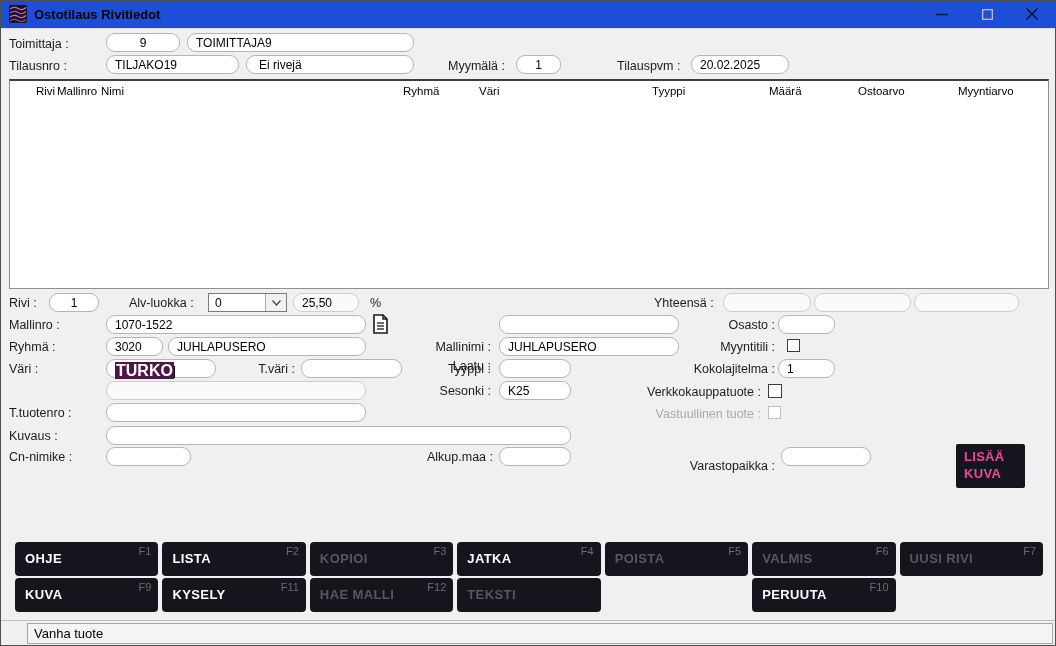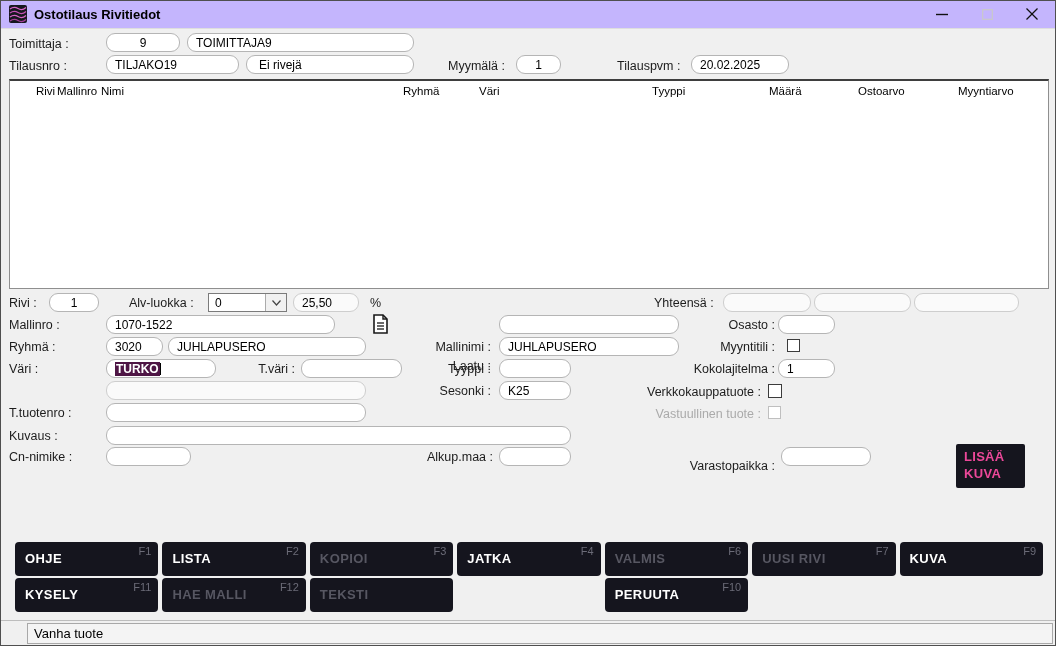--- a/index.html
+++ b/index.html
@@ -1,20 +1,20 @@
 <!DOCTYPE html>
 <html><head>
 <meta charset="utf-8">
 <style>
   html,body{margin:0;padding:0;background:#dcdcdc;}
   .window{position:relative;width:1056px;height:646px;background:#f0f0f0;
     font-family:"Liberation Sans",sans-serif;box-sizing:border-box;
     border:1px solid #4f4f4f;overflow:hidden;}
   
-  .titlebar{position:absolute;left:0;top:0;right:0;height:27px;background:#c4b5fd;border-bottom:1px solid #dedede;}
+  .titlebar{position:absolute;left:0;top:0;right:0;height:27px;background:#1d4ed8;border-bottom:1px solid #dedede;}
   .app-icon{position:absolute;left:8px;top:4px;width:18px;height:18px;}
   .title{position:absolute;left:33px;top:6px;font-size:13px;font-weight:600;color:#000;white-space:nowrap;}
   .winbtn{position:absolute;top:0;width:34px;height:26px;display:flex;align-items:center;justify-content:center;cursor:default;}
   
   .lbl{position:absolute;font-size:12.5px;color:#1c1c1c;white-space:nowrap;}
   .lbl.r{text-align:right;}
   .lbl.dis{color:#aaaaaa;}
   .fld{position:absolute;height:19px;border:1px solid #b5b5b5;border-radius:9px;background:#fff;
     font-family:"Liberation Sans",sans-serif;font-size:12px;padding:0 8px;box-sizing:border-box;color:#000;outline:none;}
   .fld.ctr{text-align:center;}
@@ -25,21 +25,21 @@
   .th{position:absolute;top:4px;font-size:11.5px;color:#000;white-space:nowrap;}
   
   .combo{position:absolute;height:19px;border:1px solid #7b7b7b;background:#fff;box-sizing:border-box;display:flex;}
   .combo-val{flex:1;font-size:12px;padding:2px 0 0 6px;}
   .combo-btn{width:20px;border-left:1px solid #ababab;background:#f1f1f1;display:flex;align-items:center;justify-content:center;}
   
   .chk{position:absolute;width:13px;height:13px;background:#fff;border:1px solid #3c3c3c;box-sizing:border-box;}
   .chk.dis{border-color:#bfbfbf;}
   
   .fldbox{position:absolute;height:19px;border:1px solid #b5b5b5;border-radius:9px;background:#fff;
-    box-sizing:border-box;padding:2px 8px 0 8px;font-size:12px;white-space:nowrap;}
+    box-sizing:border-box;padding:2px 8px 0 8px;font-size:16px;white-space:nowrap;}
   .selhl{background:#4e1545;color:#fff;padding:0 1px;font-weight:700;}
   .caret{display:inline-block;width:1px;height:12px;background:#000;vertical-align:-2px;}
   
   .btn-grid{position:absolute;left:14px;top:541px;width:1028px;height:70px;display:grid;
     grid-template-columns:repeat(7,1fr);grid-template-rows:1fr 1fr;gap:2px 4px;}
   .btn{position:relative;background:#15151e;border-radius:4px;color:#fff;font-weight:700;font-size:13px;
     letter-spacing:.4px;display:flex;align-items:center;padding:0 24px 0 10px;box-sizing:border-box;cursor:pointer;}
   .btn .blabel{max-width:100px;line-height:1.15;}
   .btn .fkey{position:absolute;top:3px;right:7px;font-size:11px;font-weight:400;color:#6b6b77;letter-spacing:0;}
   .btn.disabled{color:#575762;cursor:default;}
@@ -123,21 +123,21 @@
     </span>
   </div>
   <input class="fld ro" style="left: 292px; top: 292px; width: 66px;" value="25,50">
   <span class="lbl" style="left:369px;top:295px;">%</span>
   <span class="lbl" style="left:653px;top:295px;">Yhteensä :</span>
   <input class="fld ro" style="left: 722px; top: 292px; width: 88px;" value="">
   <input class="fld ro" style="left: 813px; top: 292px; width: 97px;" value="">
   <input class="fld ro" style="left: 913px; top: 292px; width: 105px;" value="">
 
   <span class="lbl" style="left:8px;top:317px;">Mallinro :</span>
-  <input class="fld" style="left: 105px; top: 314px; width: 229px;" value="1070-1522">
+  <input class="fld" style="left: 105px; top: 314px; width: 260px;" value="1070-1522">
   <span class="docicon" style="left:371px;top:313px;">
     <svg width="17" height="20" viewBox="0 0 17 20">
       <path d="M2 1 H11 L15 5 V19 H2 Z" fill="#fff" stroke="#1a1a1a" stroke-width="1.6"></path>
       <path d="M11 1 V5 H15" fill="none" stroke="#1a1a1a" stroke-width="1.4"></path>
       <line x1="5" y1="9" x2="12" y2="9" stroke="#1a1a1a" stroke-width="1.3"></line>
       <line x1="5" y1="12" x2="12" y2="12" stroke="#1a1a1a" stroke-width="1.3"></line>
       <line x1="5" y1="15" x2="12" y2="15" stroke="#1a1a1a" stroke-width="1.3"></line>
     </svg>
   </span>
   <span class="lbl r" style="left:440px;top:317px;width:50px;margin-top:41px;">Laatu :</span>
@@ -196,20 +196,24 @@
       </div>
     <div class="btn disabled">
         <span class="blabel">KOPIOI</span>
         <span class="fkey">F3</span>
       </div>
     <div class="btn">
         <span class="blabel">JATKA</span>
         <span class="fkey">F4</span>
       </div>
     <div class="btn disabled">
+        <span class="blabel">POISTA</span>
+        <span class="fkey">F5</span>
+      </div>
+    <div class="btn disabled">
         <span class="blabel">VALMIS</span>
         <span class="fkey">F6</span>
       </div>
     <div class="btn disabled">
         <span class="blabel">UUSI RIVI</span>
         <span class="fkey">F7</span>
       </div>
     <div class="btn">
         <span class="blabel">KUVA</span>
         <span class="fkey">F9</span>

